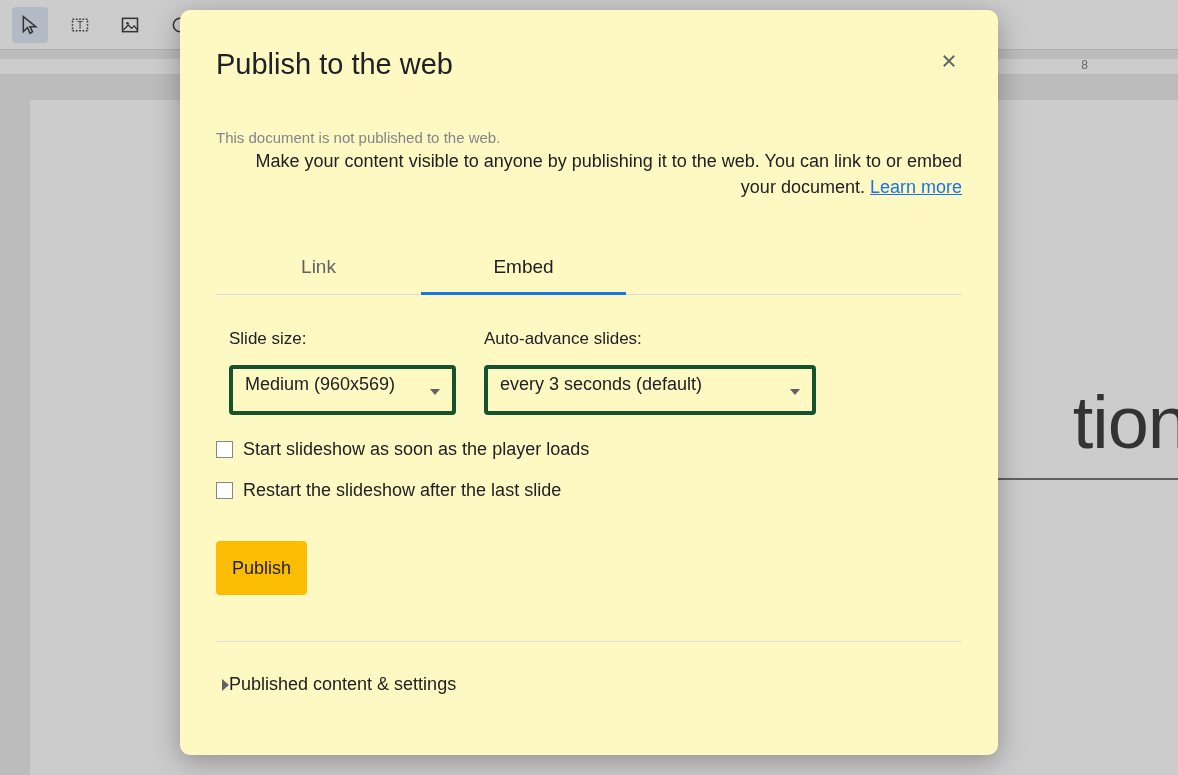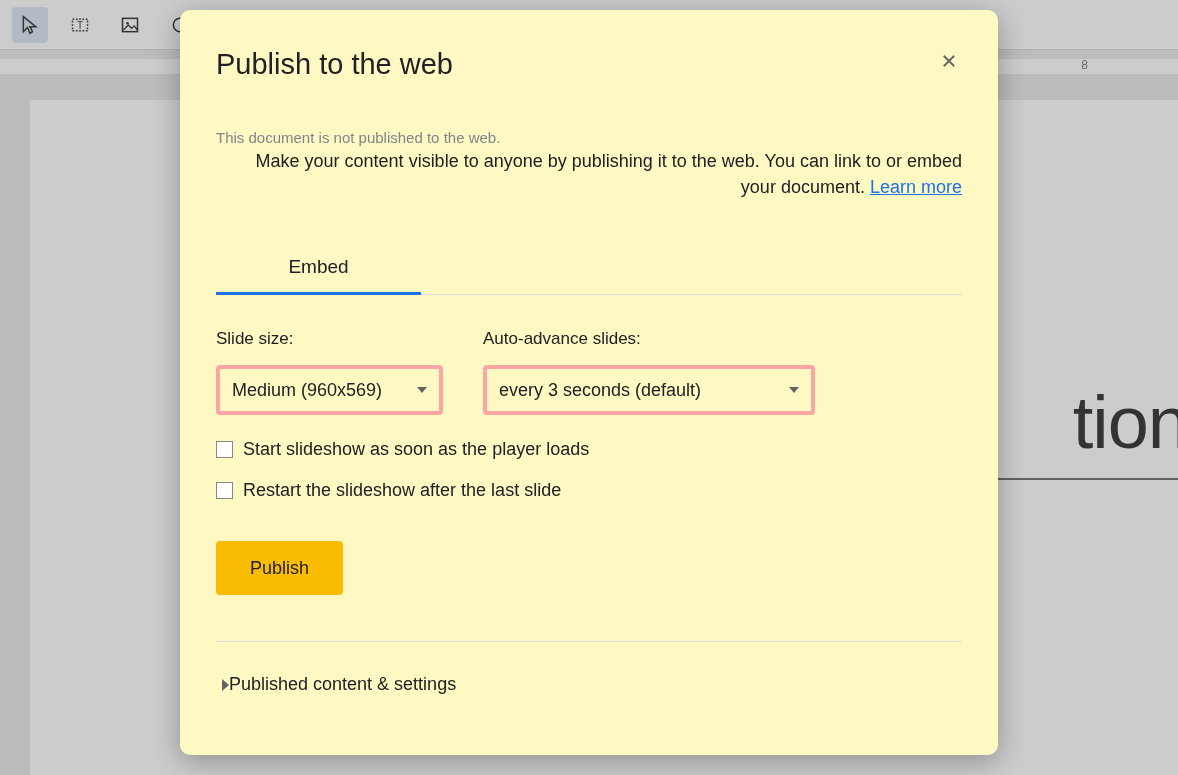--- a/index.html
+++ b/index.html
@@ -77,43 +77,43 @@
     .header { display:flex; justify-content:space-between; align-items:flex-start; }
     .title { font-size: 29px; color: #202124; font-weight: 400; }
     .close { cursor:pointer; color: #5f6368; font-size: 16px; padding:4px; }
     .status { color: #80868b; font-size: 15px; margin-top: 48px; }
     .desc { font-size: 18px; color: #202124; margin-top: 2px; line-height: 1.45; text-align: right; }
     .learn-more { color: #1a73e8; }
     .tabs { display:flex; border-bottom:1px solid #ddd; margin-top: 44px; }
     .tab { flex: 0 0 auto; text-align:center; font-size:19px; padding: 12px 0 14px; cursor:pointer; }
     .tab-link { width: 205px; color:#5f6368; }
     .tab-embed { width: 205px; color:#202124; font-weight:500; border-bottom:3px solid #1a73e8; margin-bottom:-1px; }
-    .fields { display:flex; gap: 40px; margin-top: 34px; }
+    .fields { display:flex; gap: 28px; margin-top: 34px; margin-left: 13px; }
     .field-label { font-size: 17px; color:#202124; margin-bottom: 16px; }
     .dropdown {
       height: 50px;
-      border: 4px solid #fca5a5;
+      border: 4px solid #14532d;
       border-radius: 4px;
-      display: flex; align-items:center;
-      padding: 8px 12px;
+      display: flex; align-items:flex-end;
+      padding: 16px 12px;
       cursor: pointer;
       font-size: 18px;
       color: #202124;
       gap: 8px;
     }
     .dd1 { width: 227px; }
     .dd2 { width: 332px; }
     .dd-arrow { width:0;height:0;border-left:5px solid transparent;border-right:5px solid transparent;border-top:6px solid #5f6368; margin-left:auto;}
     .check-row { display:flex; align-items:center; gap:10px; font-size:18px; color:#202124; margin-top: 24px; }
     .check-row + .check-row { margin-top: 20px; }
     .cb { width:17px; height:17px; border:1px solid #888; background:#fff; cursor:pointer; }
     .publish-btn {
       margin-top: 40px;
       height: 54px;
-      padding: 0 34px;
+      padding: 0 16px;
       background: #fbbc04;
       border:none; border-radius:4px;
       font-size: 18px; color:#202124;
       cursor:pointer;
     }
     .hr { height:1px; background:#e0e0e0; margin-top: 46px; }
     .expand-row { display:flex; align-items:center; font-size:18px; color:#202124; margin-top: 32px; cursor:pointer; padding-left:6px; }
     .arrow-right { width:0;height:0;border-top:6px solid transparent;border-bottom:6px solid transparent;border-left:7px solid #5f6368; }
   </style>
 </head>
@@ -166,20 +166,21 @@
     </div>
   </div>
 
   <div class="status">This document is not published to the web.</div>
 
   <div class="desc">
     <span>Make your content visible to anyone by publishing it to the web. You can link to or embed your document. </span><a href="#" class="learn-more">Learn more</a>
   </div>
 
   <div class="tabs">
+    <div class="tab tab-link">Link</div>
     <div class="tab tab-embed">Embed</div>
   </div>
 
   <div class="fields">
     <div>
       <div class="field-label">Slide size:</div>
       <div class="dropdown dd1">
         <span>Medium (960x569)</span>
         <span class="dd-arrow"></span>
       </div>

